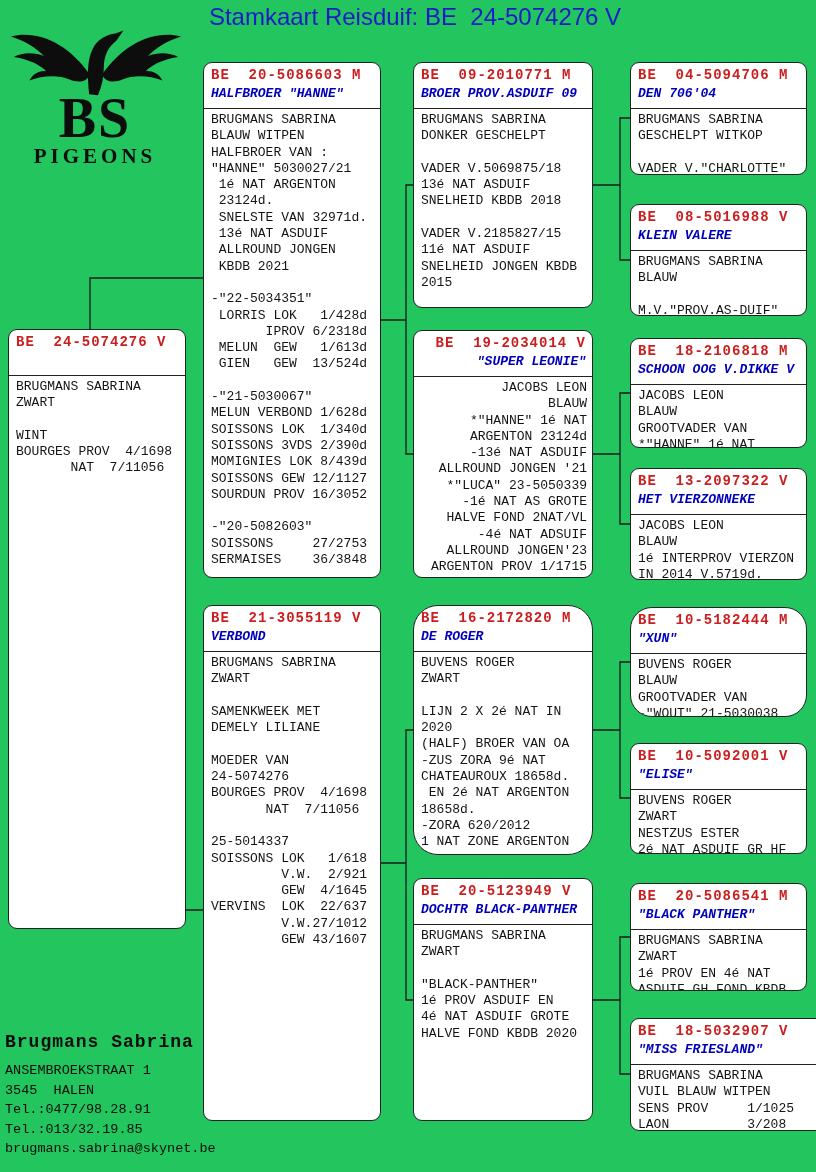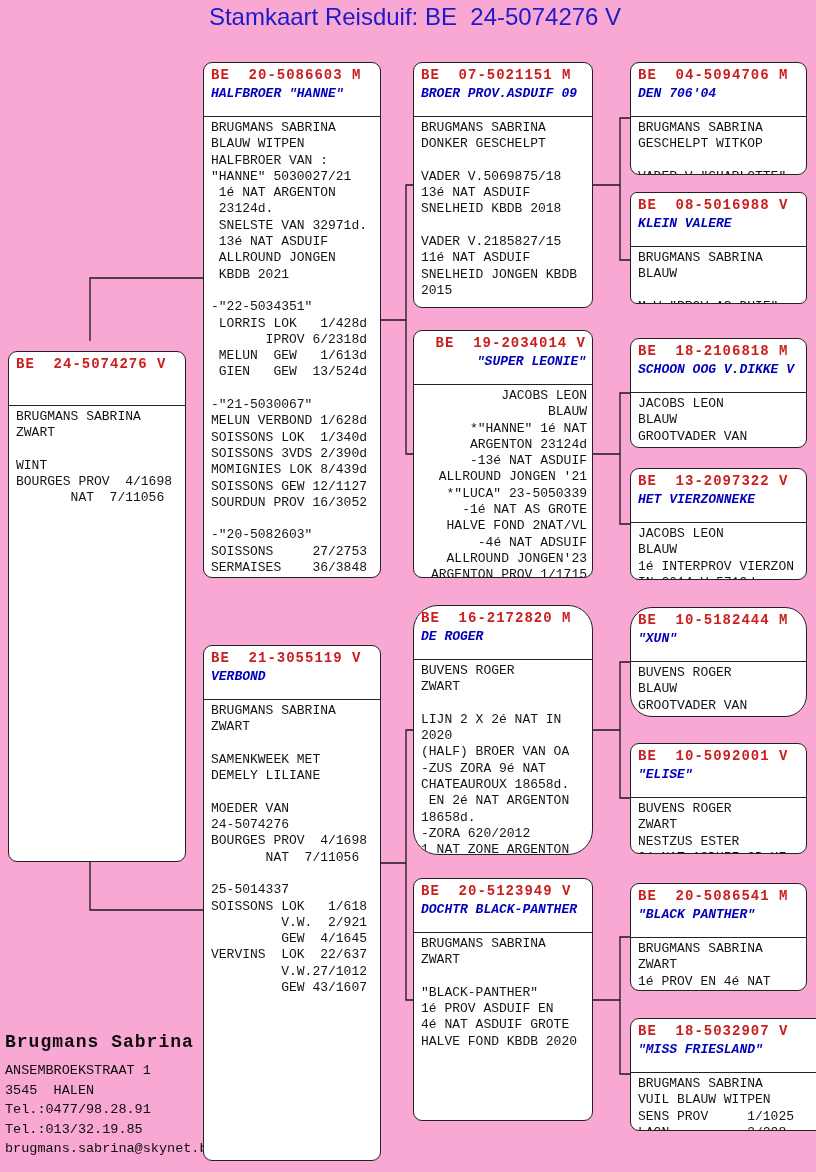--- a/index.html
+++ b/index.html
@@ -1,34 +1,34 @@
 <!DOCTYPE html>
 <html><head>
 <meta charset="utf-8">
 <style>
   html,body { margin:0; padding:0; background:#ffffff; }
   .page {
-    position:relative; width:816px; height:1172px; background:#f9a8d4;
+    position:relative; width:816px; height:1172px; background:#22c55e;
     font-family:"Liberation Mono", monospace; overflow:hidden;
   }
   .title {
     position:absolute; top:3px; left:170px; width:490px; text-align:center;
     font:24px "Liberation Sans", sans-serif; color:#1b1bc9; white-space:pre;
   }
   
   .logo { position:absolute; left:4px; top:12px; width:182px; text-align:center; color:#0d0d0d; }
   .logo svg { display:block; margin:0 auto; }
   .logo-bs { font:bold 56px "Liberation Serif", serif; letter-spacing:2px; line-height:48px; margin-top:-10px; }
   .logo-pigeons { font:bold 21px "Liberation Serif", serif; letter-spacing:4px; margin-top:2px; }
   
   .pbox {
     position:absolute; box-sizing:border-box; background:#fff;
     border:1.5px solid #222; border-radius:9px; z-index:2; overflow:hidden;
   }
-  .phead { border-bottom:1.5px solid #222; padding:4px 6px 13px 7px; }
+  .phead { border-bottom:1.5px solid #222; padding:4px 6px 5px 7px; }
   .ring  { font-weight:bold; font-size:14px; letter-spacing:1px; color:#cb1f1f; white-space:pre; height:19px; }
   .pname { font-weight:bold; font-style:italic; font-size:13px; color:#0000bb; white-space:pre; height:17px; }
   .pbody { padding:3px 5px 0 7px; font-size:13px; line-height:16.3px; white-space:pre; color:#141414; }
   
   .connectors { position:absolute; left:0; top:0; z-index:1; }
   .connectors path { fill:none; stroke:#1a1a1a; stroke-width:1.3; }
   
   .owner { position:absolute; left:5px; top:1032px; color:#0d0d0d; }
   .owner-name { font-weight:bold; font-size:18px; letter-spacing:1px; margin-bottom:9px; }
   .owner-lines { font-size:13.5px; line-height:19.5px; white-space:pre; }
@@ -38,33 +38,44 @@
     font-style:italic; font-size:11.5px; color:#222; white-space:pre;
   }
 </style>
 </head>
 <body>
 
 <div class="page">
 
   <div class="title">Stamkaart Reisduif: BE  24-5074276 V</div>
 
+  <div class="logo">
+    <svg width="178" height="92" viewBox="0 0 180 94">
+      <g fill="#0d0d0d">
+        <path d="M85,64 C62,32 32,18 4,25 C20,30 30,37 38,45 C28,41 16,41 7,46 C21,48 32,53 40,60 C32,60 26,64 23,70 C36,65 52,64 64,69 C74,73 81,71 85,64 Z"></path>
+        <path d="M97,64 C120,32 150,18 178,25 C162,30 152,37 144,45 C154,41 166,41 175,46 C161,48 150,53 142,60 C150,60 156,64 159,70 C146,65 130,64 118,69 C108,73 101,71 97,64 Z"></path>
+        <path d="M84,84 C82,64 82,48 88,37 C92,29 101,23 111,22 L119,19 L112,29 C103,36 99,45 99,57 C99,67 97,76 93,85 Z"></path>
+      </g>
+    </svg>
+    <div class="logo-bs">BS</div>
+    <div class="logo-pigeons">PIGEONS</div>
+  </div>
 
   <svg class="connectors" width="816" height="1172">
     <path d="M203,278 H90 V341"></path>
     <path d="M90,852 V910 H203"></path>
     <path d="M381,320 H406 M413,185 H406 V454 H413"></path>
     <path d="M381,863 H406 M413,730 H406 V1000 H413"></path>
     <path d="M593,185 H620 M630,118 H620 V260 H630"></path>
     <path d="M593,454 H620 M630,393 H620 V524 H630"></path>
     <path d="M593,730 H620 M630,662 H620 V798 H630"></path>
     <path d="M593,1000 H620 M630,937 H620 V1074 H630"></path>
   </svg>
 
-  <div class="pbox" style="left:8px; top:351px; width:178px; height:511px;">
+  <div class="pbox" style="left:8px; top:329px; width:178px; height:600px;">
     <div class="phead">
       <div class="ring">BE  24-5074276 V</div>
       <div class="pname"></div>
     </div>
     <div class="pbody">BRUGMANS SABRINA
 ZWART
 
 WINT
 BOURGES PROV  4/1698
        NAT  7/11056</div>
@@ -98,21 +109,21 @@
 SOISSONS 3VDS 2/390d
 MOMIGNIES LOK 8/439d
 SOISSONS GEW 12/1127
 SOURDUN PROV 16/3052
 
 -"20-5082603"
 SOISSONS     27/2753
 SERMAISES    36/3848</div>
   </div>
 
-  <div class="pbox" style="left:203px; top:605px; width:178px; height:516px;margin-top:40px;">
+  <div class="pbox" style="left:203px; top:605px; width:178px; height:516px;">
     <div class="phead">
       <div class="ring">BE  21-3055119 V</div>
       <div class="pname">VERBOND</div>
     </div>
     <div class="pbody">BRUGMANS SABRINA
 ZWART
 
 SAMENKWEEK MET
 DEMELY LILIANE
 
@@ -125,21 +136,21 @@
 SOISSONS LOK   1/618
          V.W.  2/921
          GEW  4/1645
 VERVINS  LOK  22/637
          V.W.27/1012
          GEW 43/1607</div>
   </div>
 
   <div class="pbox" style="left:413px; top:62px; width:180px; height:246px;">
     <div class="phead">
-      <div class="ring">BE  07-5021151 M</div>
+      <div class="ring">BE  09-2010771 M</div>
       <div class="pname">BROER PROV.ASDUIF 09</div>
     </div>
     <div class="pbody">BRUGMANS SABRINA
 DONKER GESCHELPT
 
 VADER V.5069875/18
 13é NAT ASDUIF
 SNELHEID KBDB 2018
 
 VADER V.2185827/15
@@ -204,21 +215,21 @@
     <div class="phead">
       <div class="ring">BE  04-5094706 M</div>
       <div class="pname">DEN 706'04</div>
     </div>
     <div class="pbody">BRUGMANS SABRINA
 GESCHELPT WITKOP
 
 VADER V."CHARLOTTE"</div>
   </div>
 
-  <div class="pbox" style="left:630px; top:192px; width:177px; height:112px;border-radius:7px;">
+  <div class="pbox" style="left:630px; top:204px; width:177px; height:112px;">
     <div class="phead">
       <div class="ring">BE  08-5016988 V</div>
       <div class="pname">KLEIN VALERE</div>
     </div>
     <div class="pbody">BRUGMANS SABRINA
 BLAUW
 
 M.V."PROV.AS-DUIF"</div>
   </div>
 

